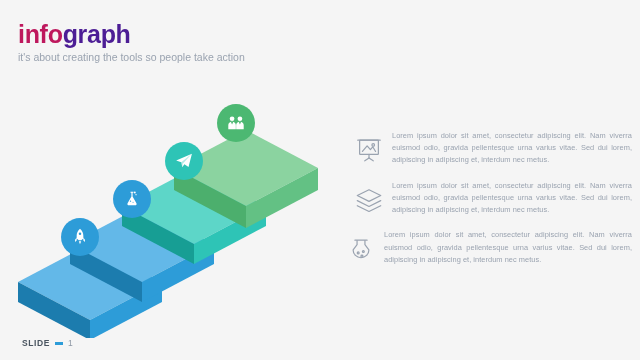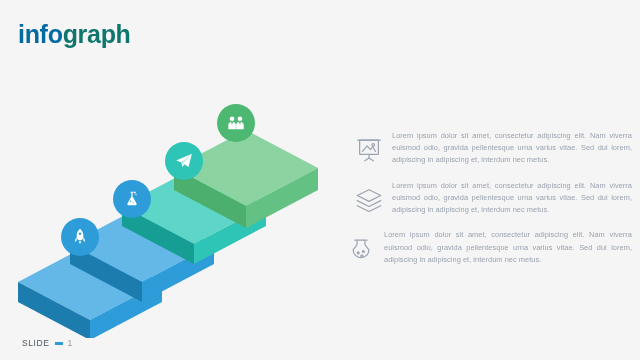--- a/index.html
+++ b/index.html
@@ -28,22 +28,22 @@
     left: 18px;
     top: 22px;
   }
   .title {
     font-size: 25px;
     font-weight: 700;
     letter-spacing: -0.3px;
     line-height: 1;
     white-space: nowrap;
   }
-  .title .t-info { color: #0369a1; }
-  .title .t-graph { color: #0f766e; }
+  .title .t-info { color: #be185d; }
+  .title .t-graph { color: #4c1d95; }
   .subtitle {
     margin-top: 5px;
     font-size: 10.5px;
     color: #9aa3b0;
     line-height: 1;
     white-space: nowrap;
   }
 
   
   .art {
@@ -103,21 +103,21 @@
   .footer {
     position: absolute;
     left: 22px;
     bottom: 12px;
     display: flex;
     align-items: center;
     gap: 5px;
   }
   .footer-label {
     font-size: 8.5px;
-    font-weight: 400;
+    font-weight: 700;
     letter-spacing: 0.6px;
     color: #4a5560;
     text-align: center;
   }
   .footer-dash {
     width: 8px;
     height: 3px;
     background: #2d9cd8;
     display: inline-block;
   }
@@ -126,20 +126,21 @@
     color: #8e98a5;
   }
 </style>
 </head>
 <body>
 
 <div class="slide">
 
   <div class="header">
     <div class="title"><span class="t-info">info</span><span class="t-graph">graph</span></div>
+    <div class="subtitle">it's about creating the tools so people take action</div>
   </div>
 
   <div class="art">
     <svg width="350" height="250" viewBox="0 0 350 250">
 
       <g>
         <polygon points="18,194 90,156 162,194 90,232" fill="#63b8e8"></polygon>
         <polygon points="18,194 90,232 90,252 18,214" fill="#1c7cae"></polygon>
         <polygon points="90,232 162,194 162,214 90,252" fill="#2d9cd8"></polygon>
       </g>

